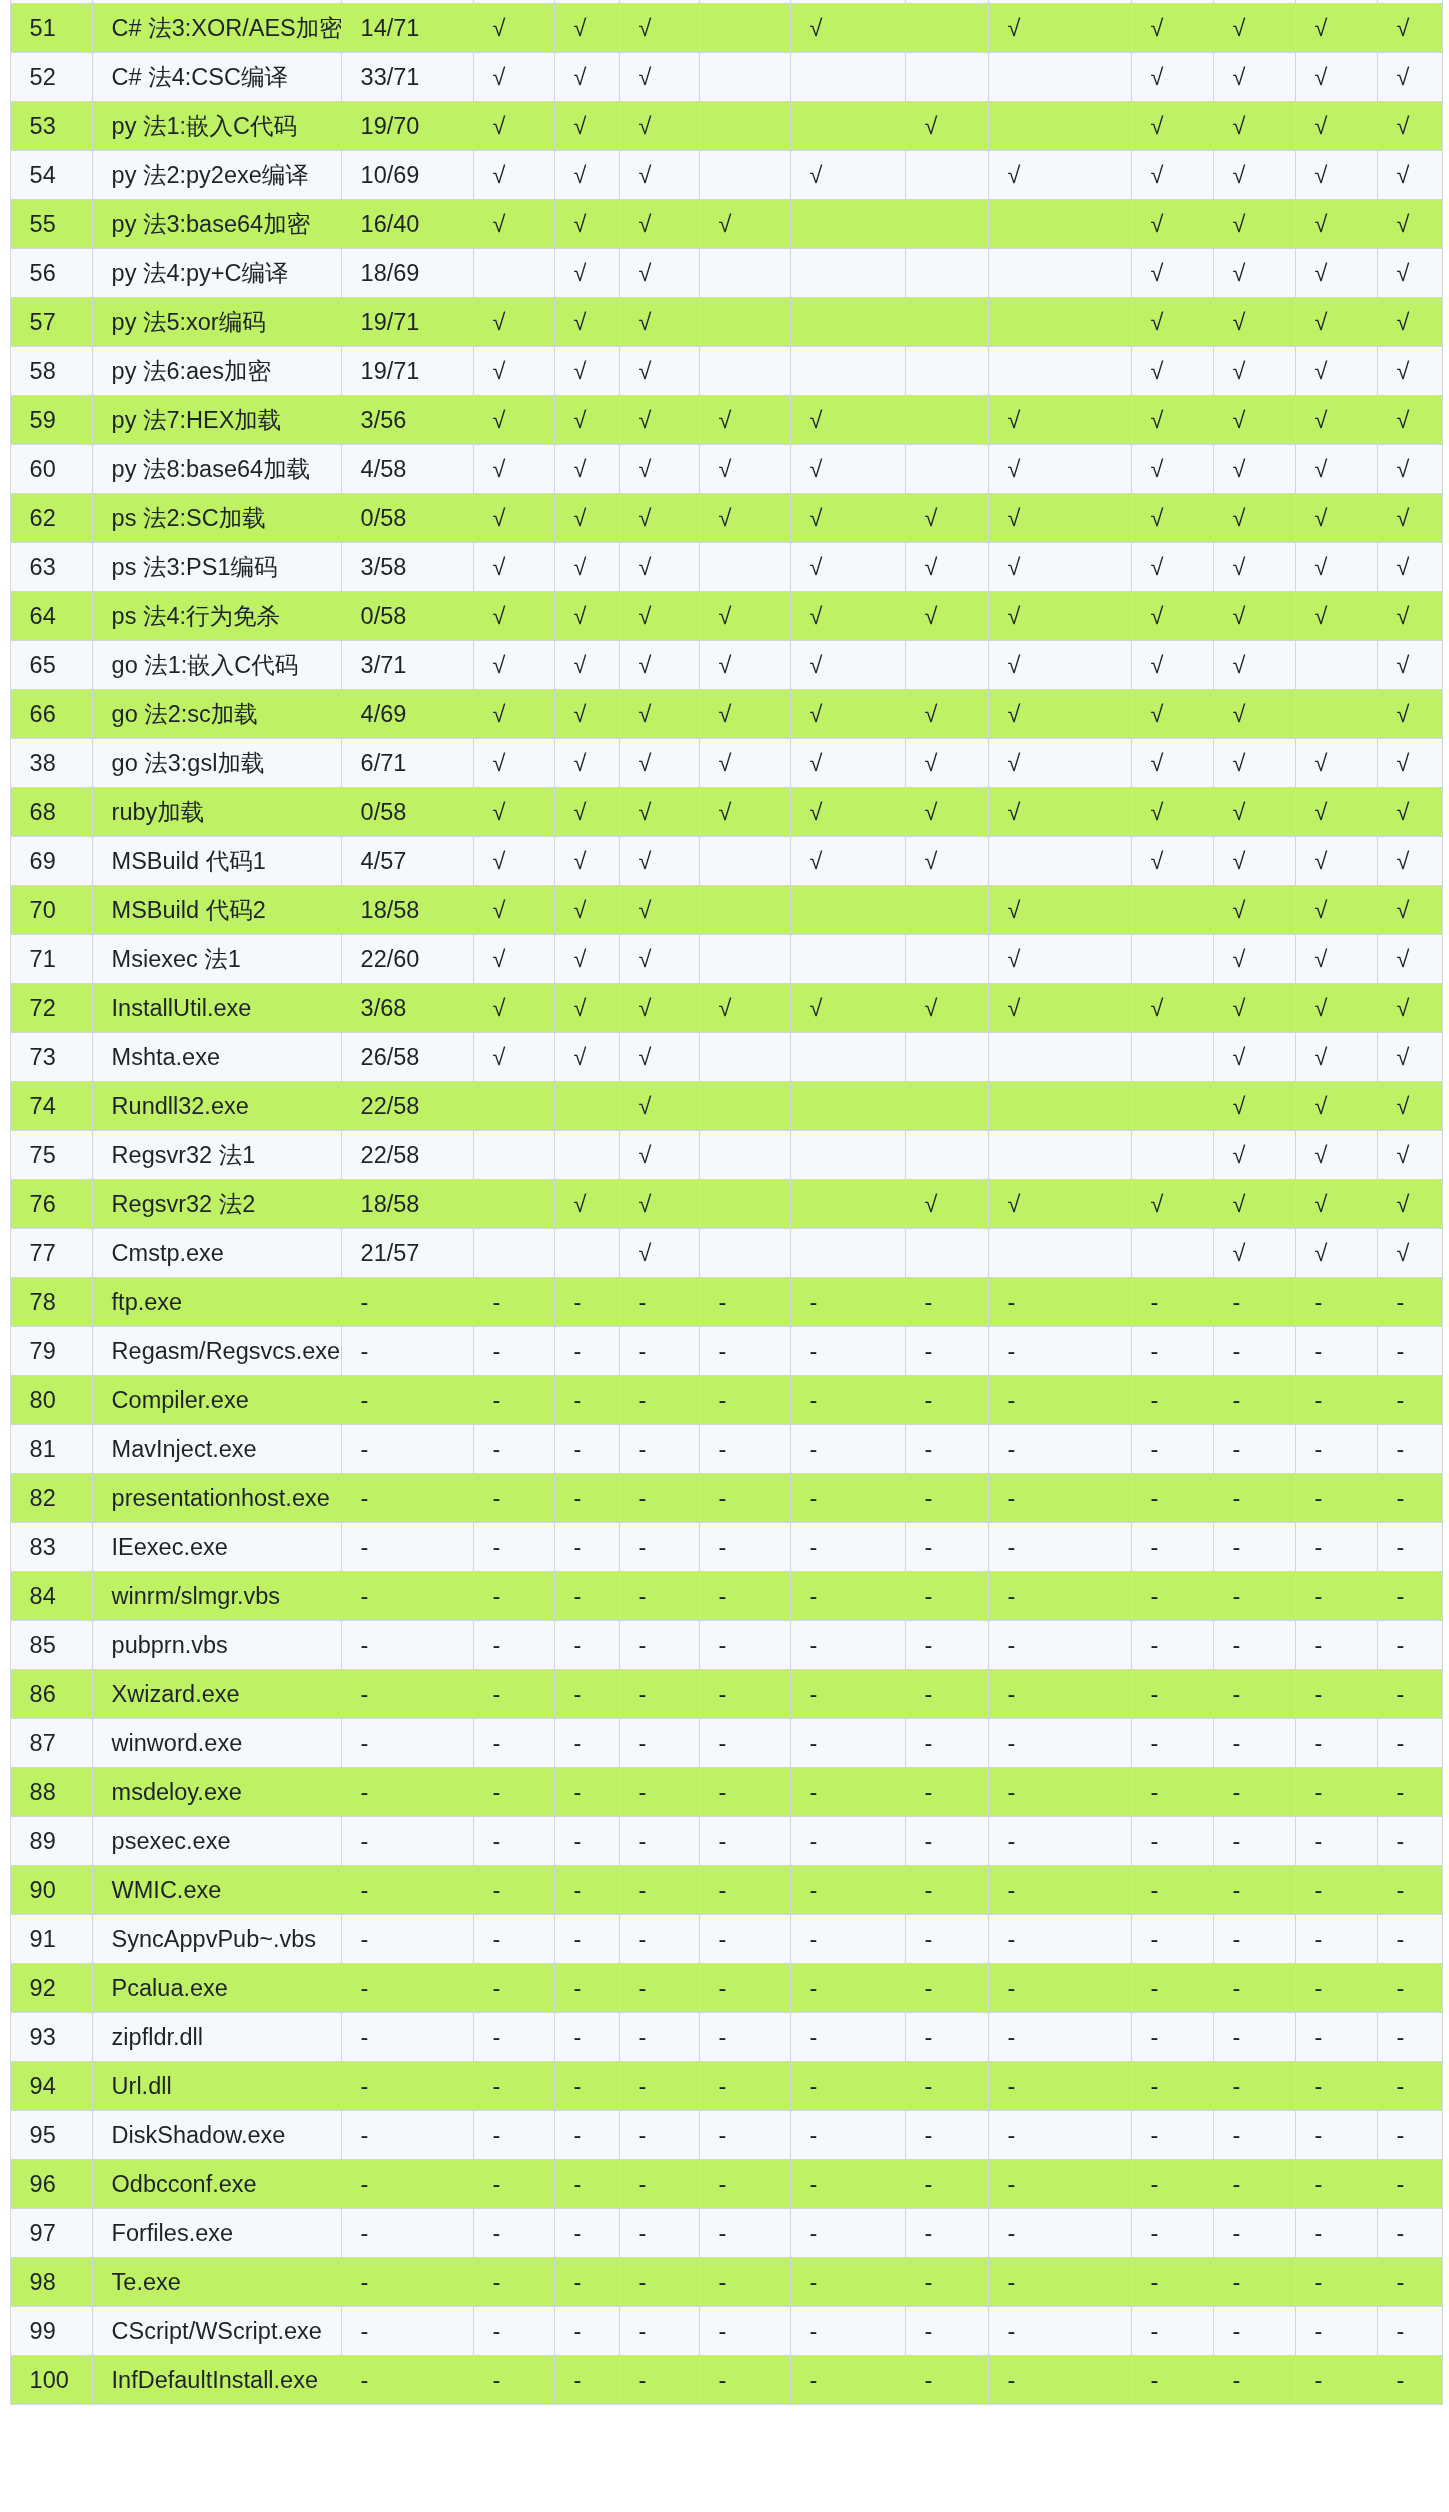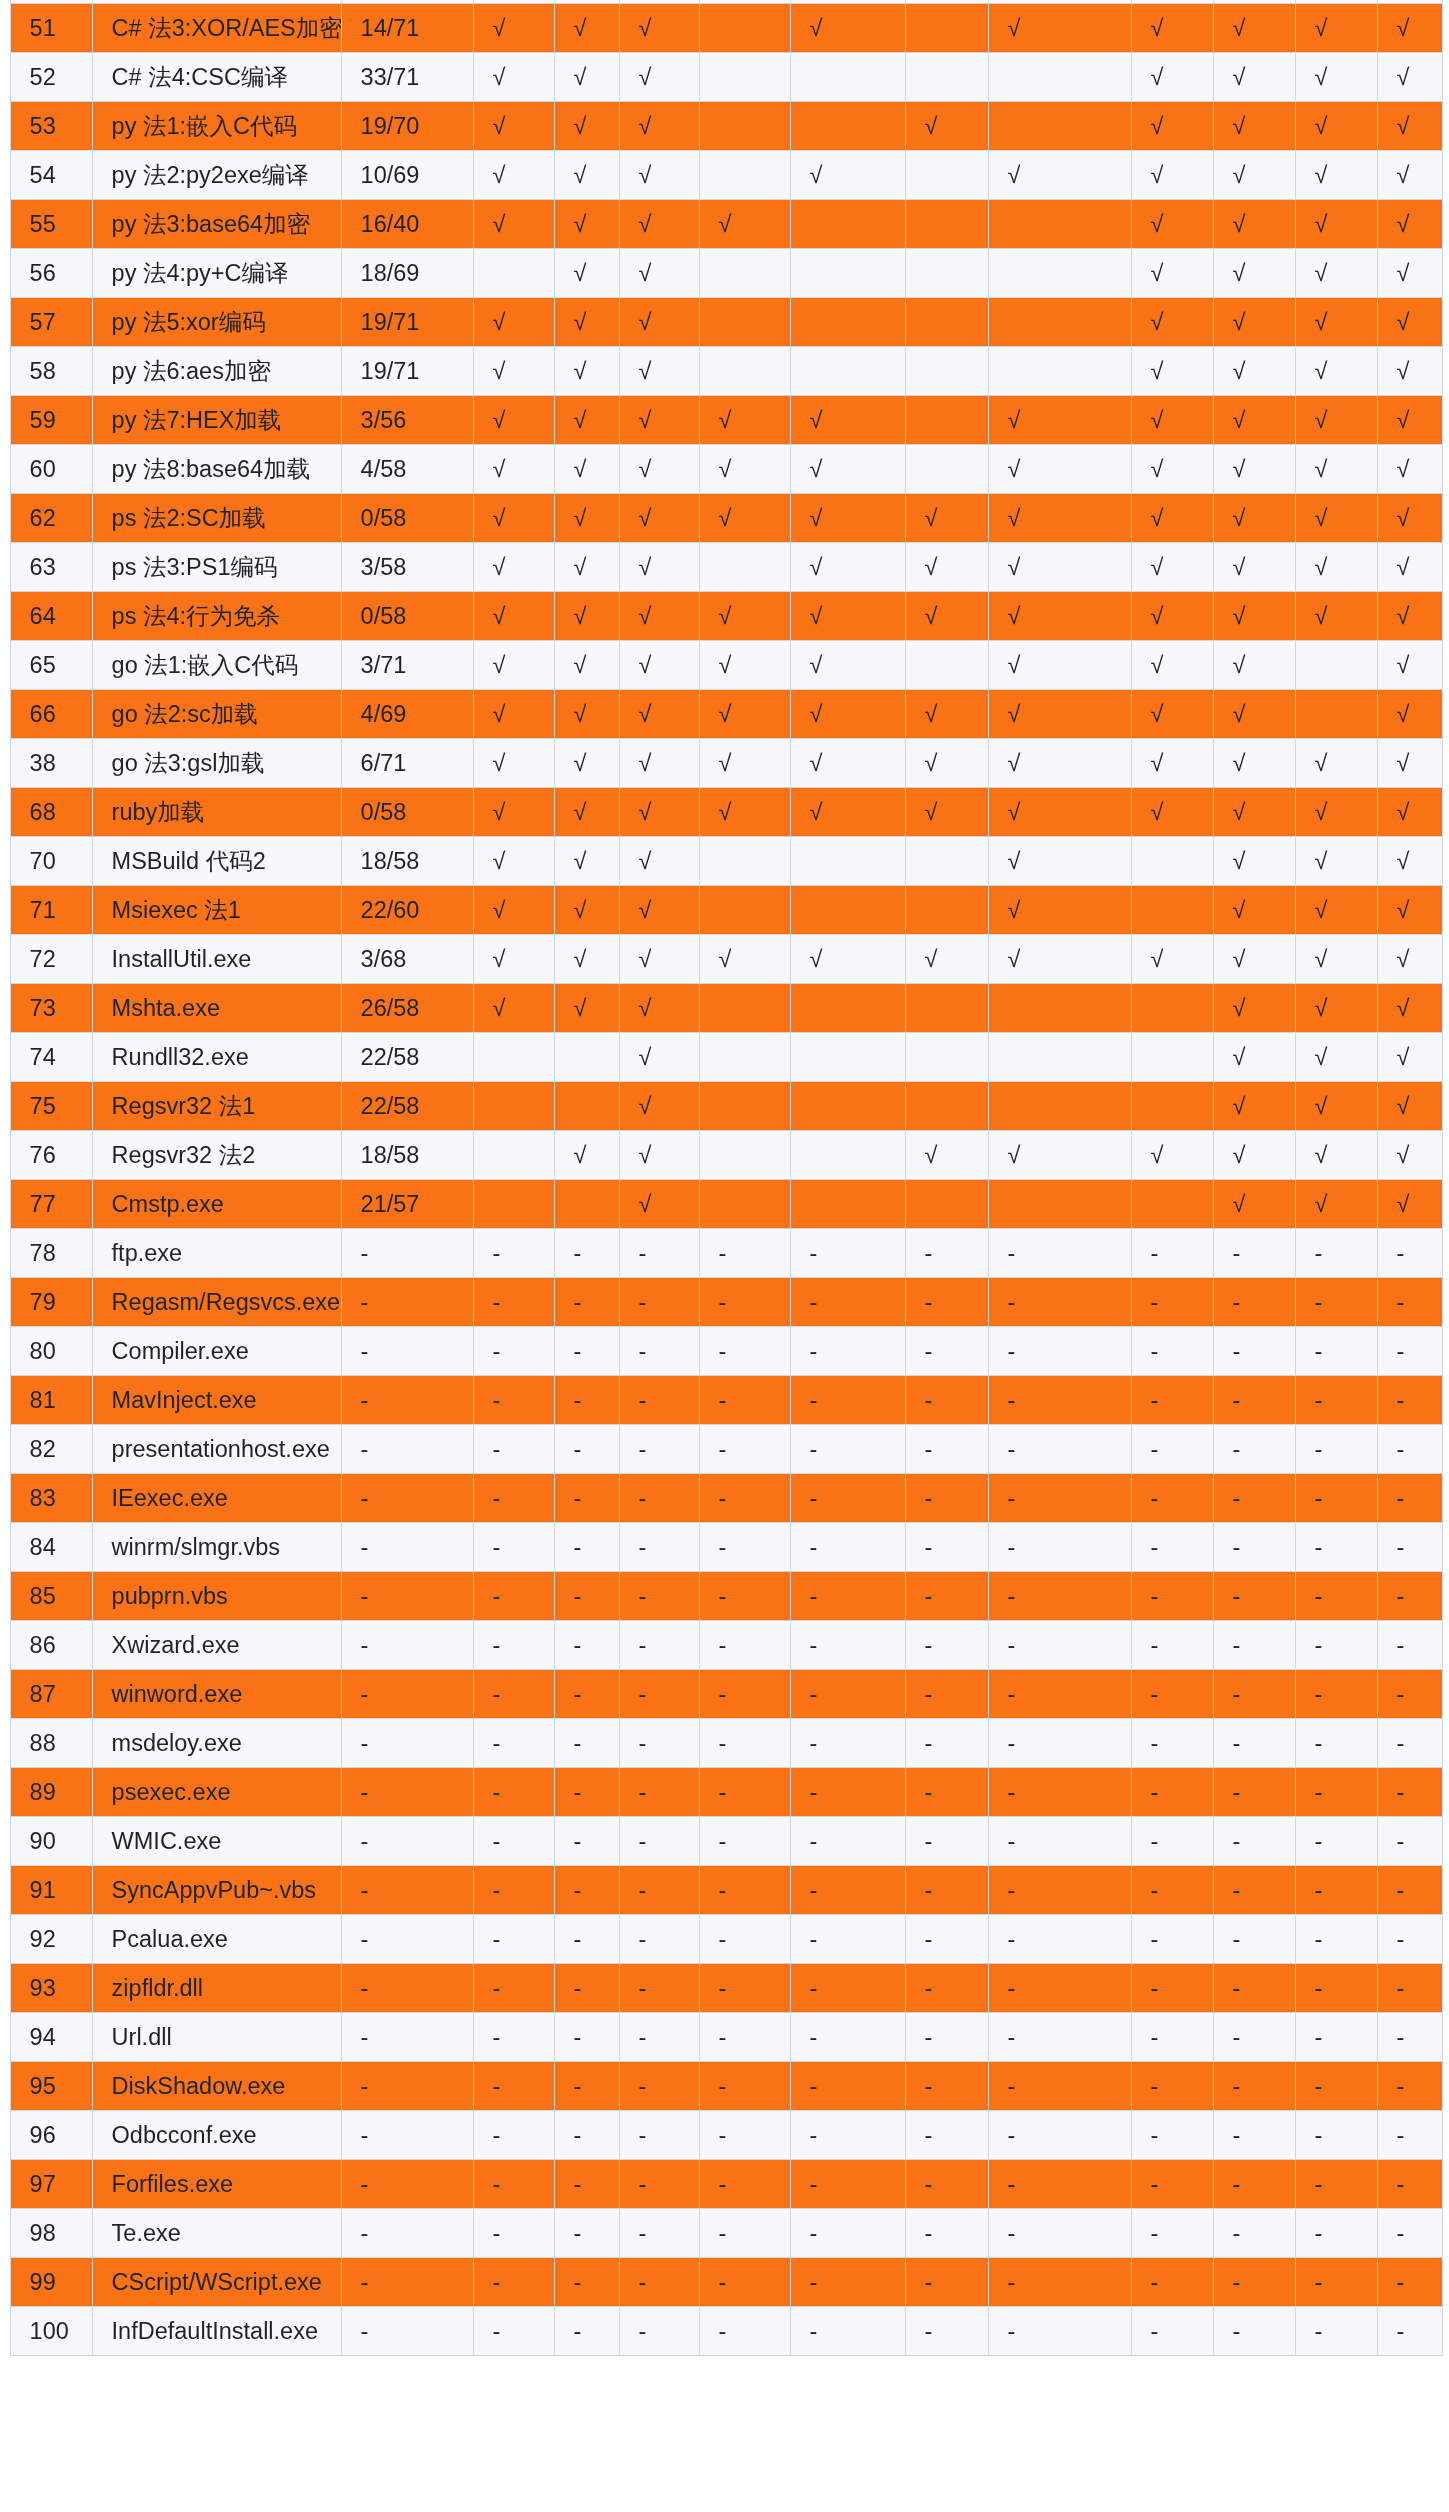--- a/index.html
+++ b/index.html
@@ -32,21 +32,21 @@
     vertical-align:middle;
     white-space:nowrap;
     overflow:hidden;
     text-align:left;
   }
   tbody.sliver-body td{
     height:3.7px;
     border-top:none;
   }
   tbody.sliver-body tr{background:var(--zebra);}
-  tbody.data-body tr{background:#f97316;}
+  tbody.data-body tr{background:#bef264;}
   tbody.data-body tr:nth-child(even){background:var(--zebra);}
   tbody.data-body tr:last-child td{border-bottom:1.5px solid var(--border);}
 </style>
 </head>
 <body>
 
 <div class="table-wrap">
   <table>
     <colgroup>
       <col style="width:82px">
@@ -349,20 +349,36 @@
           <td>√</td>
           <td>√</td>
           <td>√</td>
           <td>√</td>
           <td>√</td>
           <td>√</td>
           <td>√</td>
           <td>√</td>
         </tr>
         <tr>
+          <td>69</td>
+          <td>MSBuild 代码1</td>
+          <td>4/57</td>
+          <td>√</td>
+          <td>√</td>
+          <td>√</td>
+          <td></td>
+          <td>√</td>
+          <td>√</td>
+          <td></td>
+          <td>√</td>
+          <td>√</td>
+          <td>√</td>
+          <td>√</td>
+        </tr>
+        <tr>
           <td>70</td>
           <td>MSBuild 代码2</td>
           <td>18/58</td>
           <td>√</td>
           <td>√</td>
           <td>√</td>
           <td></td>
           <td></td>
           <td></td>
           <td>√</td>

